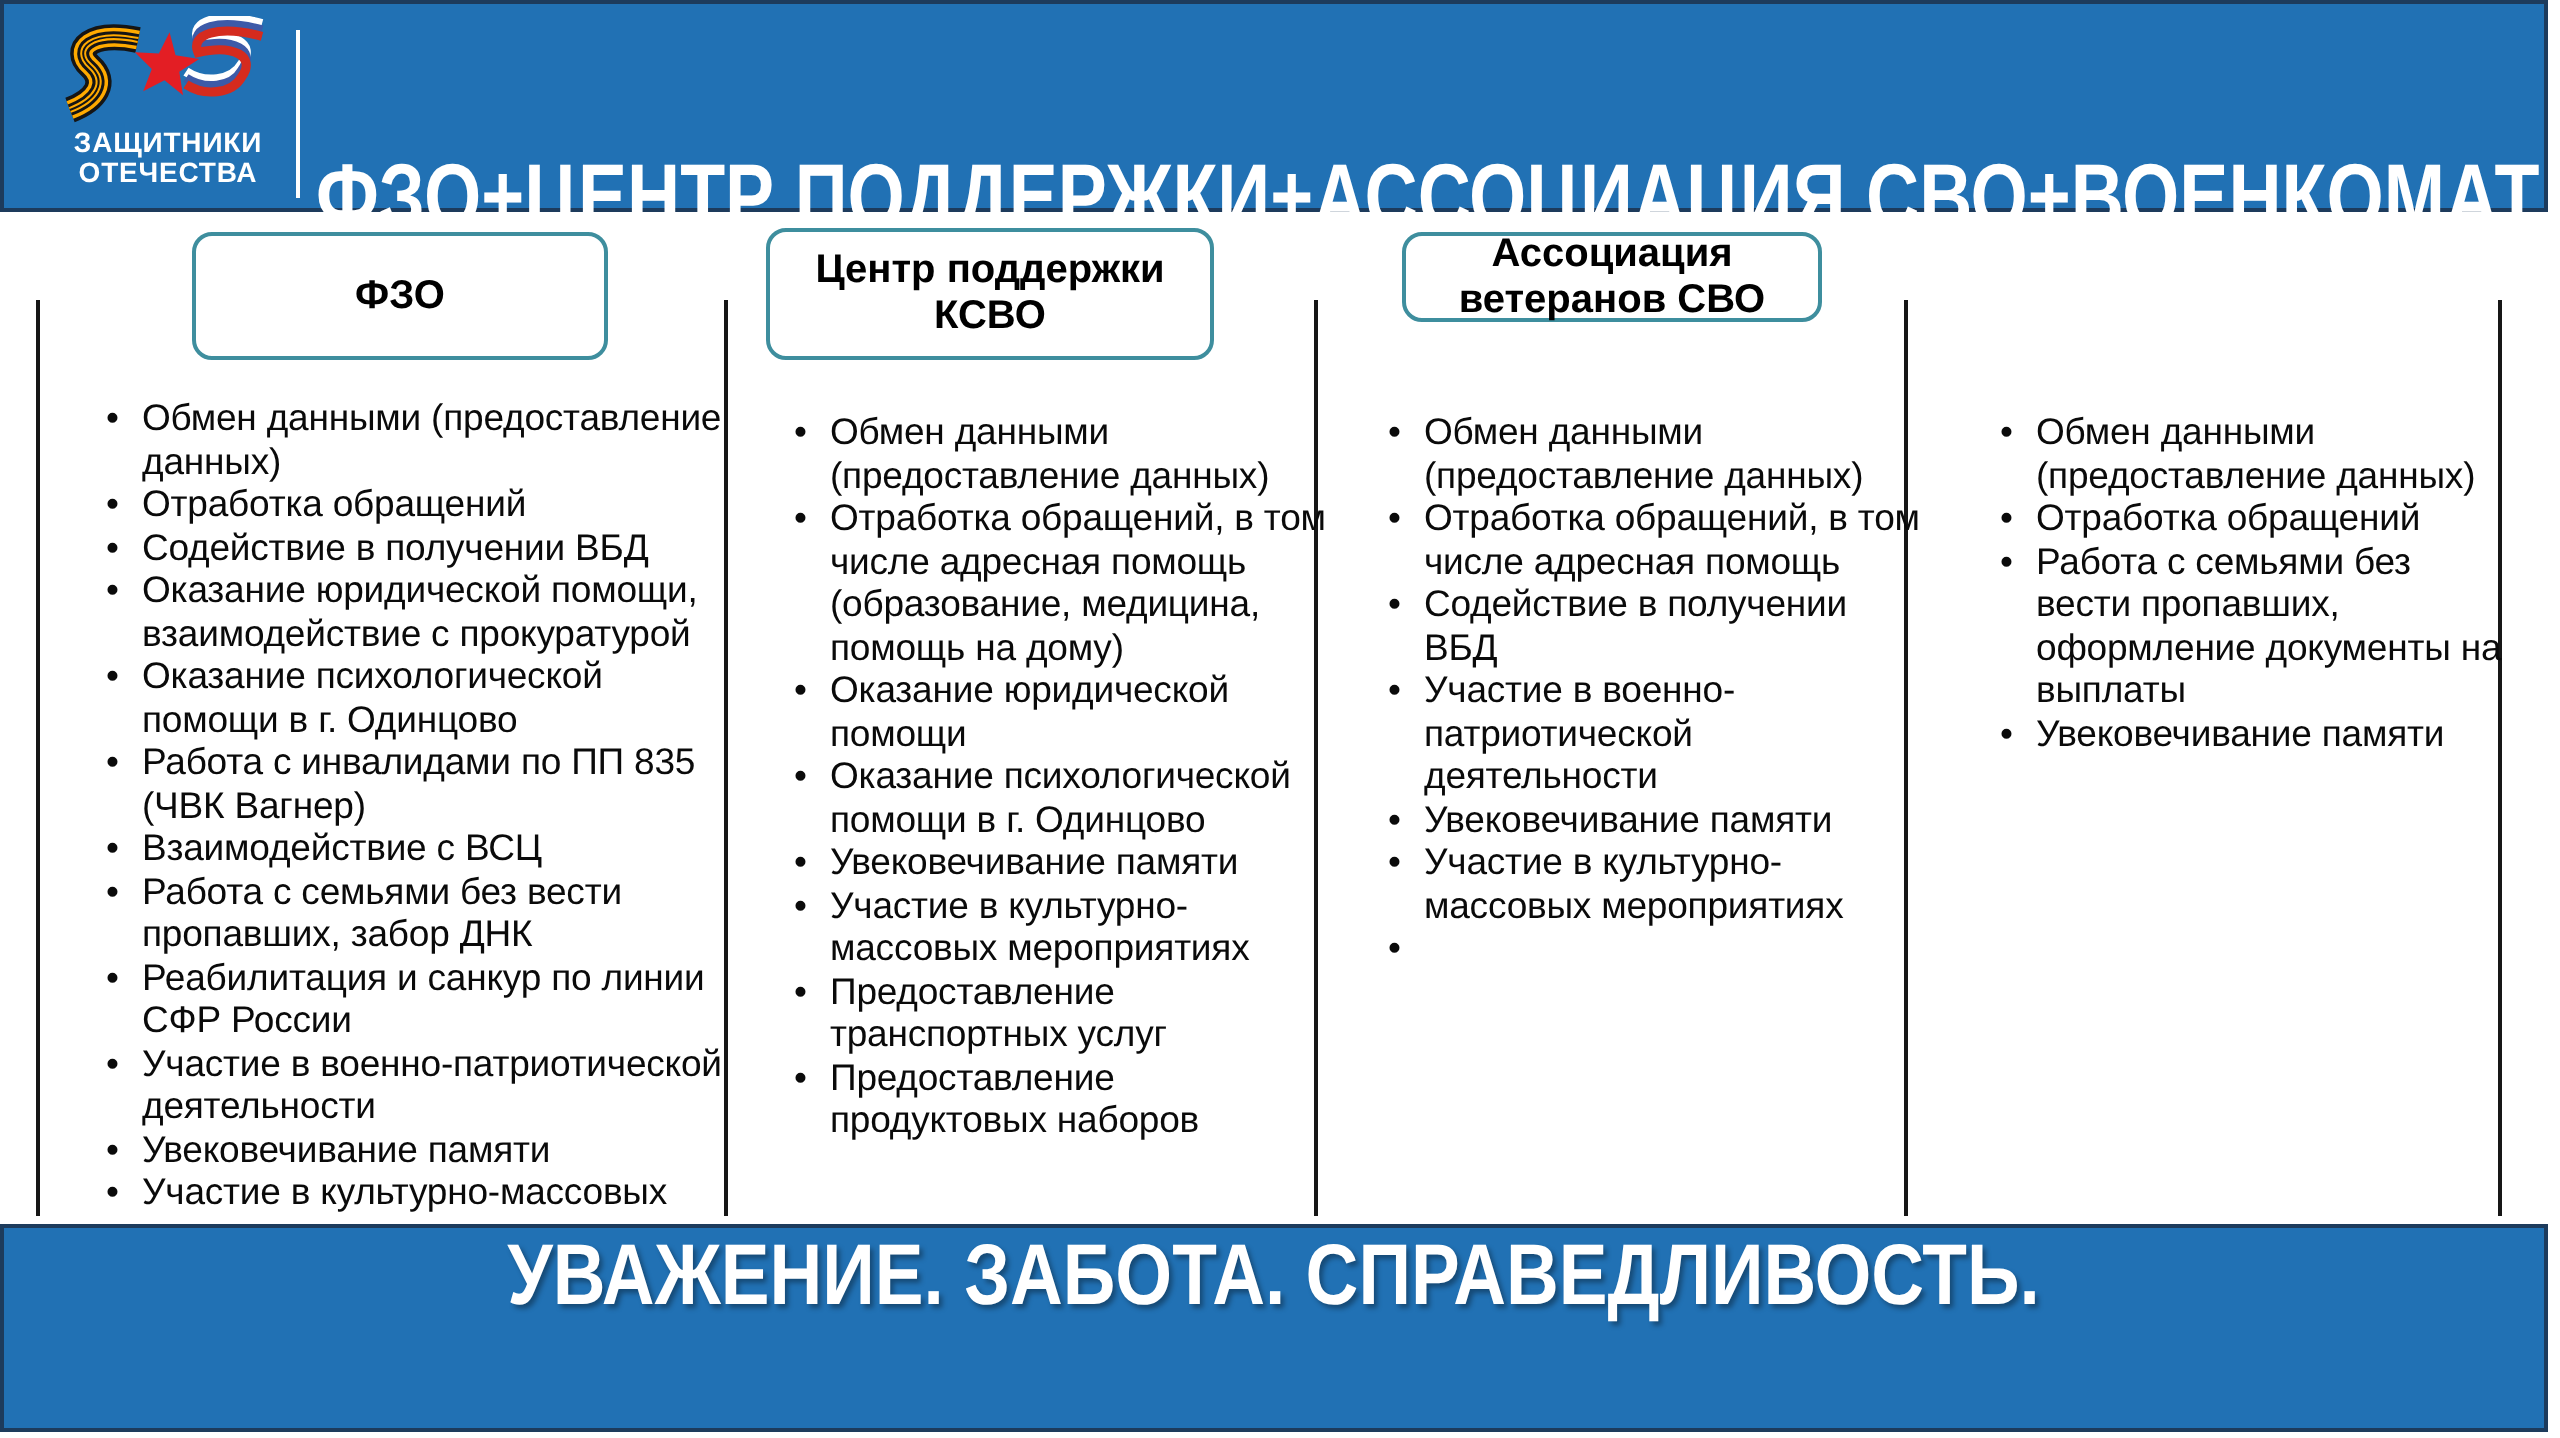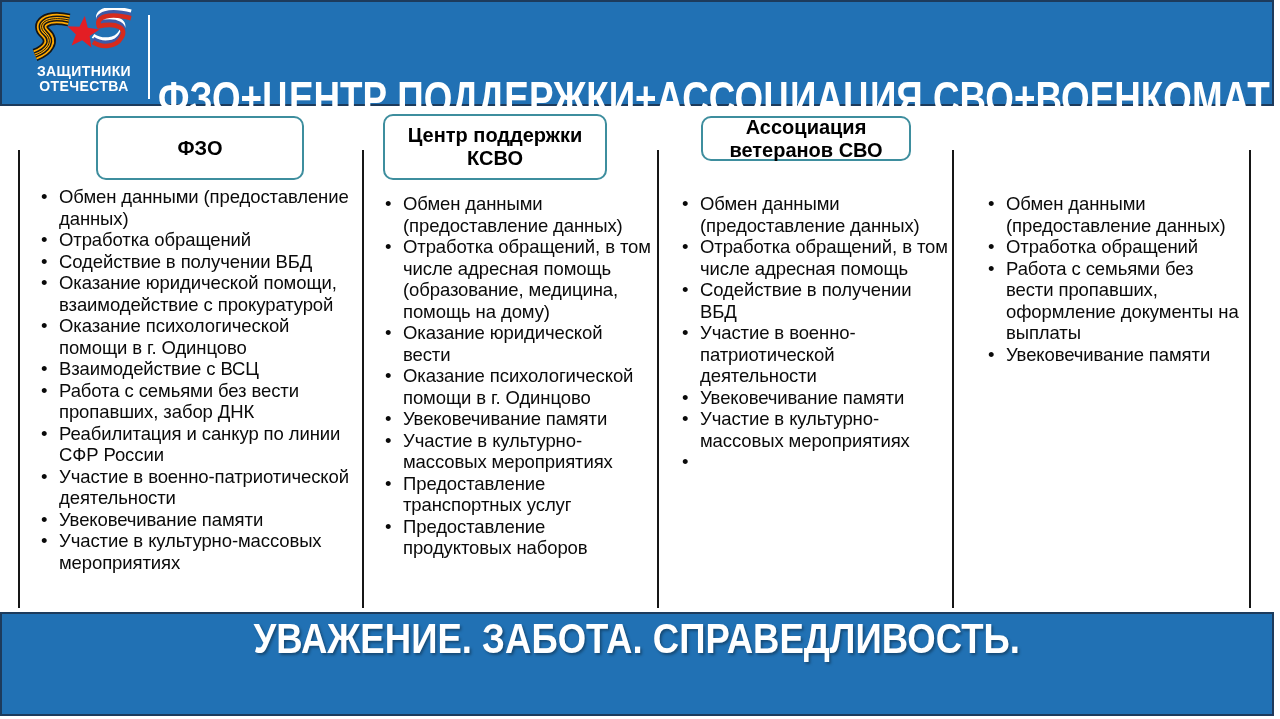--- a/index.html
+++ b/index.html
@@ -53,21 +53,21 @@
     position:absolute;box-sizing:border-box;background:#ffffff;z-index:2;
     border:2px solid var(--box-border);border-radius:10px;
     display:flex;align-items:center;justify-content:center;text-align:center;
     font-weight:bold;font-size:20px;line-height:23px;color:#000;padding:2px 8px;
   }
   .hb1{left:84px;top:116px;width:208px;height:64px;margin-left:12px;}
   .hb2{left:383px;top:114px;width:224px;height:66px;}
   .hb3{left:701px;top:116px;width:210px;height:45px;}
   .hb4{left:1008px;top:118px;width:208px;height:58px;}
   .col-list{
-    position:absolute;margin:0;padding:0;list-style:none;
+    position:absolute;margin:12px;padding:0;list-style:none;
     font-size:18.5px;line-height:21.5px;letter-spacing:-0.1px;color:#0a0a0a;
   }
   .col-list li{position:relative;padding-left:23px;min-height:21.5px;}
   .col-list li::before{content:"\2022";position:absolute;left:5px;top:0;}
   .cl1{left:36px;top:186px;width:326px;}
   .cl2{left:380px;top:193px;width:272px;}
   .cl3{left:677px;top:193px;width:276px;}
   .cl4{left:983px;top:193px;width:258px;}
   
   .band.footer{top:612px;height:104px;display:flex;align-items:flex-start;justify-content:center;}
@@ -128,31 +128,32 @@
   <div class="hbox hb3">
     <span>Ассоциация ветеранов СВО</span>
   </div>
 
   <ul class="col-list cl1">
       <li>Обмен данными (предоставление данных)</li>
       <li>Отработка обращений</li>
       <li>Содействие в получении ВБД</li>
       <li>Оказание юридической помощи, взаимодействие с прокуратурой</li>
       <li>Оказание психологической помощи в г. Одинцово</li>
+      <li>Работа с инвалидами по ПП 835 (ЧВК Вагнер)</li>
       <li>Взаимодействие с ВСЦ</li>
       <li>Работа с семьями без вести пропавших, забор ДНК</li>
       <li>Реабилитация и санкур по линии СФР России</li>
       <li>Участие в военно-патриотической деятельности</li>
       <li>Увековечивание памяти</li>
       <li>Участие в культурно-массовых мероприятиях</li>
     </ul>
   <ul class="col-list cl2">
       <li>Обмен данными (предоставление данных)</li>
       <li>Отработка обращений, в том числе адресная помощь (образование, медицина, помощь на дому)</li>
-      <li>Оказание юридической вести</li>
+      <li>Оказание юридической помощи</li>
       <li>Оказание психологической помощи в г. Одинцово</li>
       <li>Увековечивание памяти</li>
       <li>Участие в культурно-массовых мероприятиях</li>
       <li>Предоставление транспортных услуг</li>
       <li>Предоставление продуктовых наборов</li>
     </ul>
   <ul class="col-list cl3">
       <li>Обмен данными (предоставление данных)</li>
       <li>Отработка обращений, в том числе адресная помощь</li>
       <li>Содействие в получении ВБД</li>

